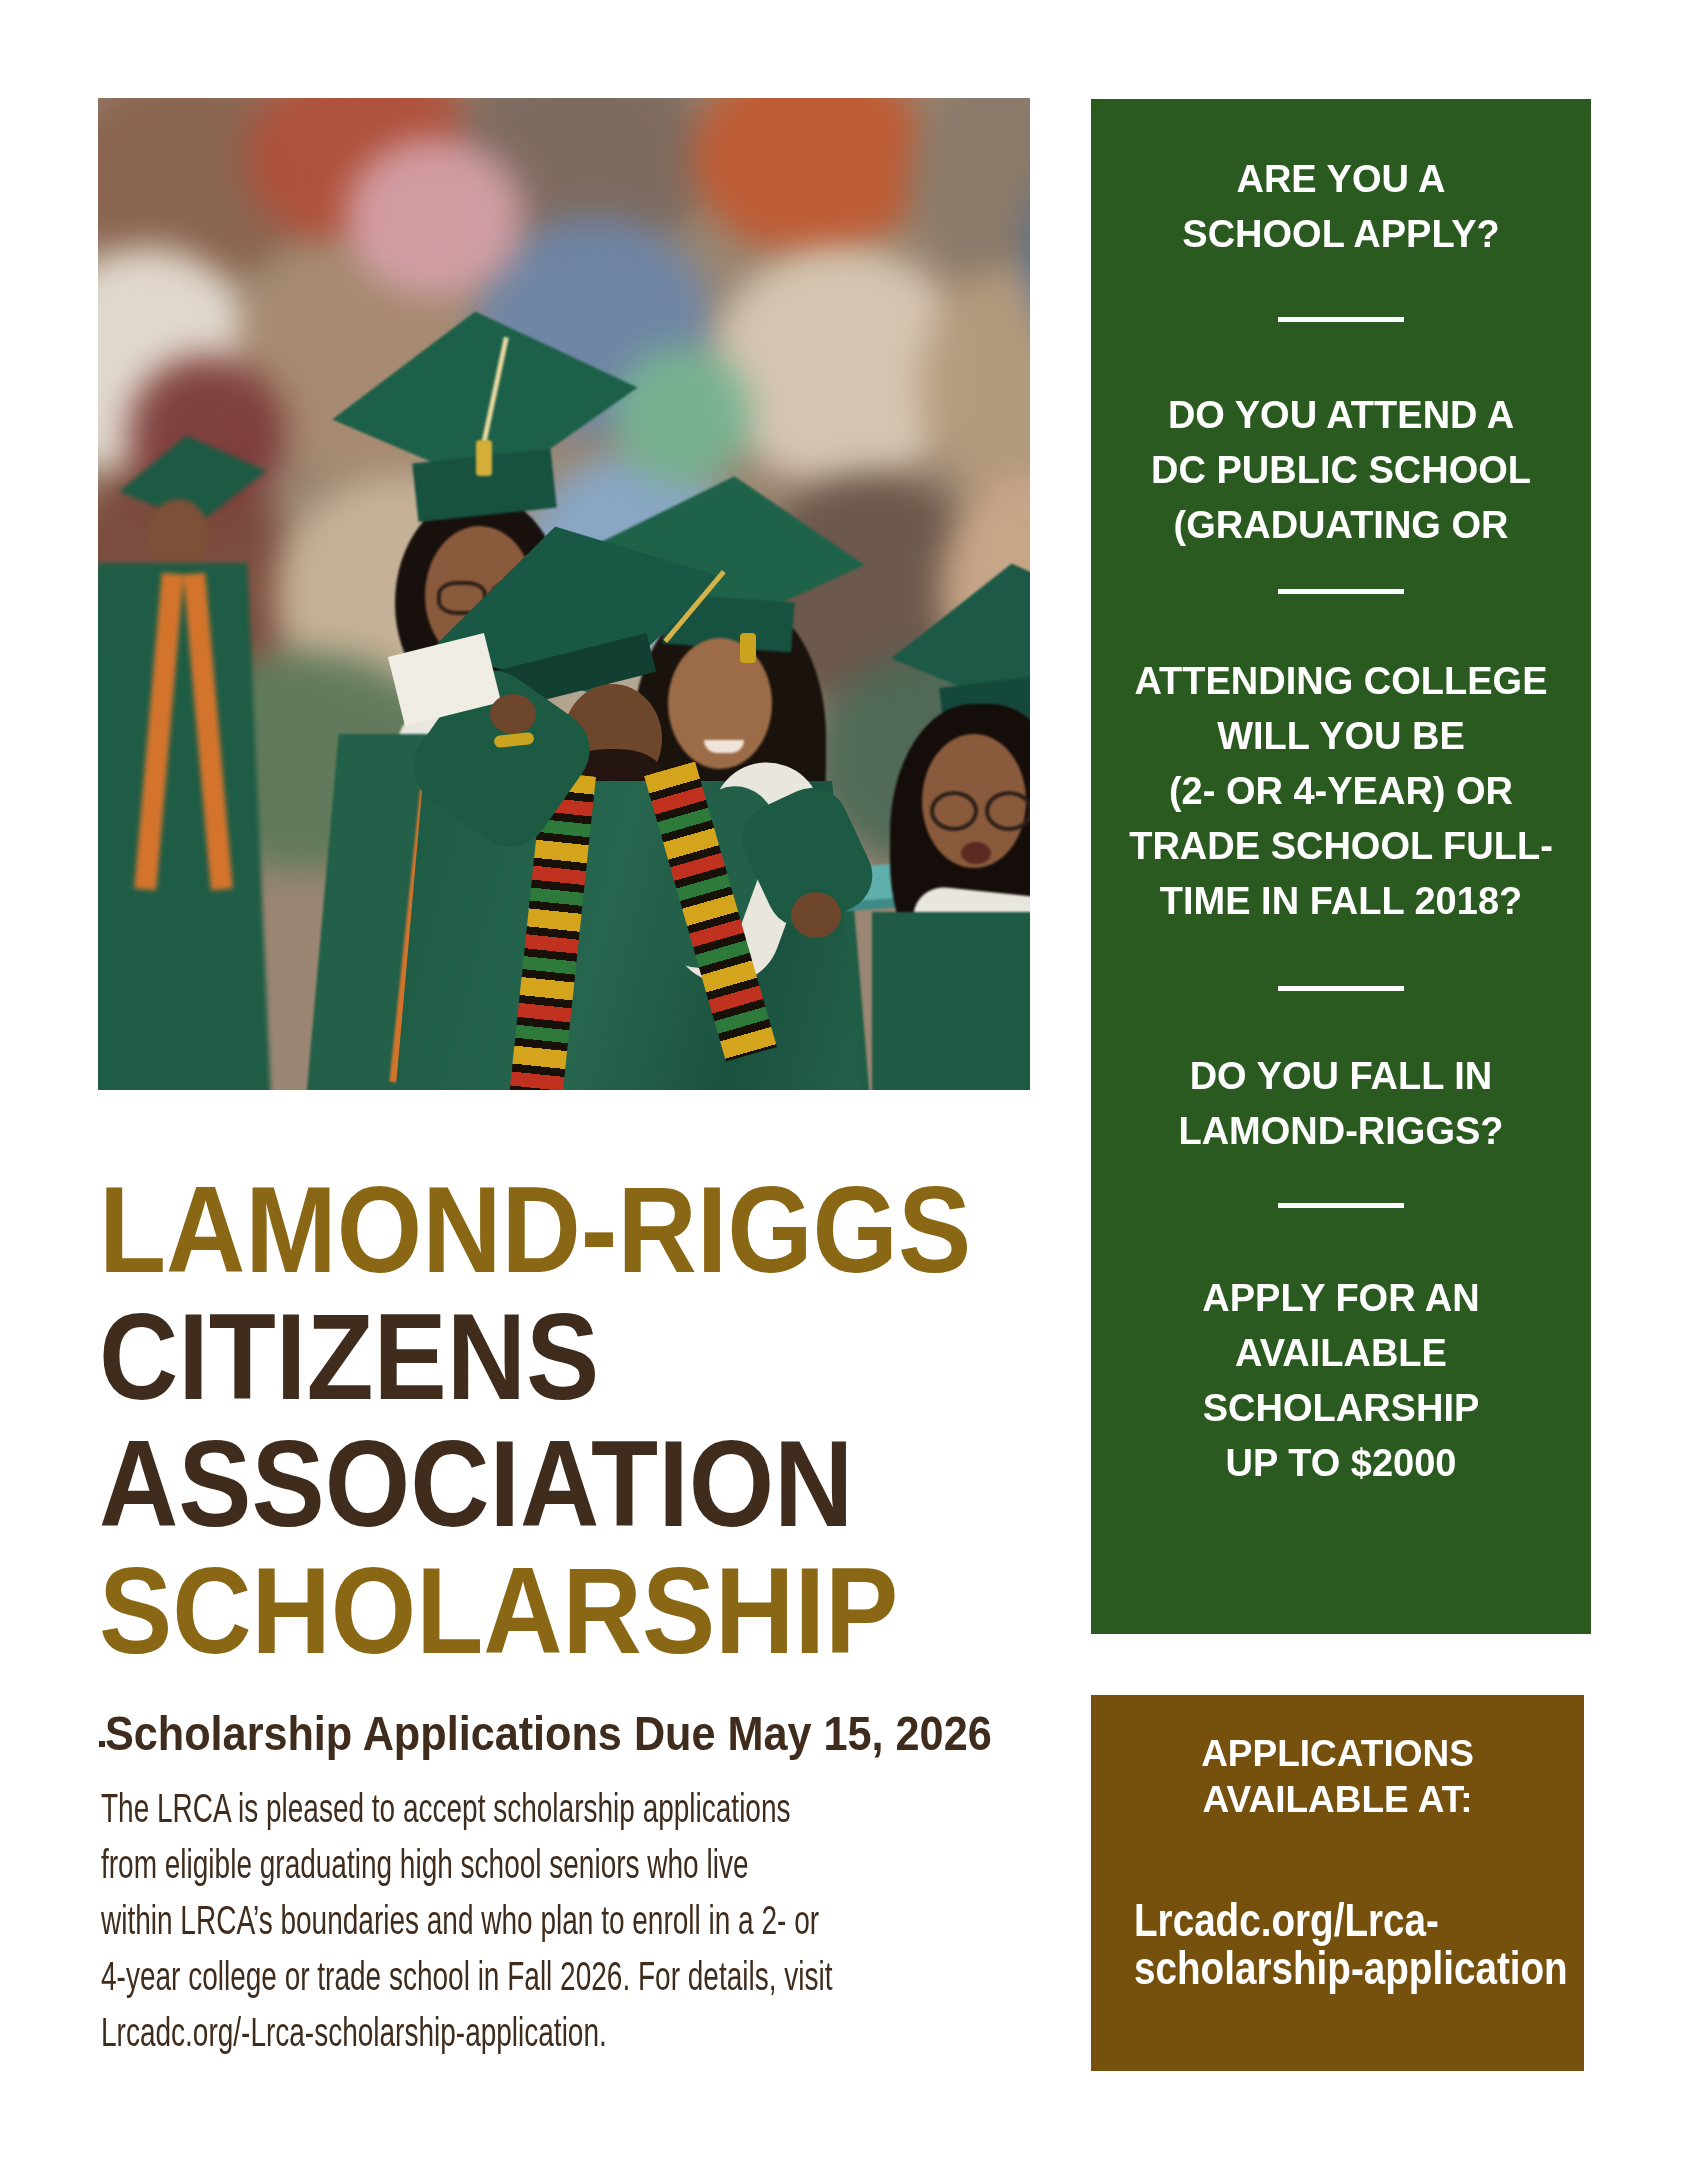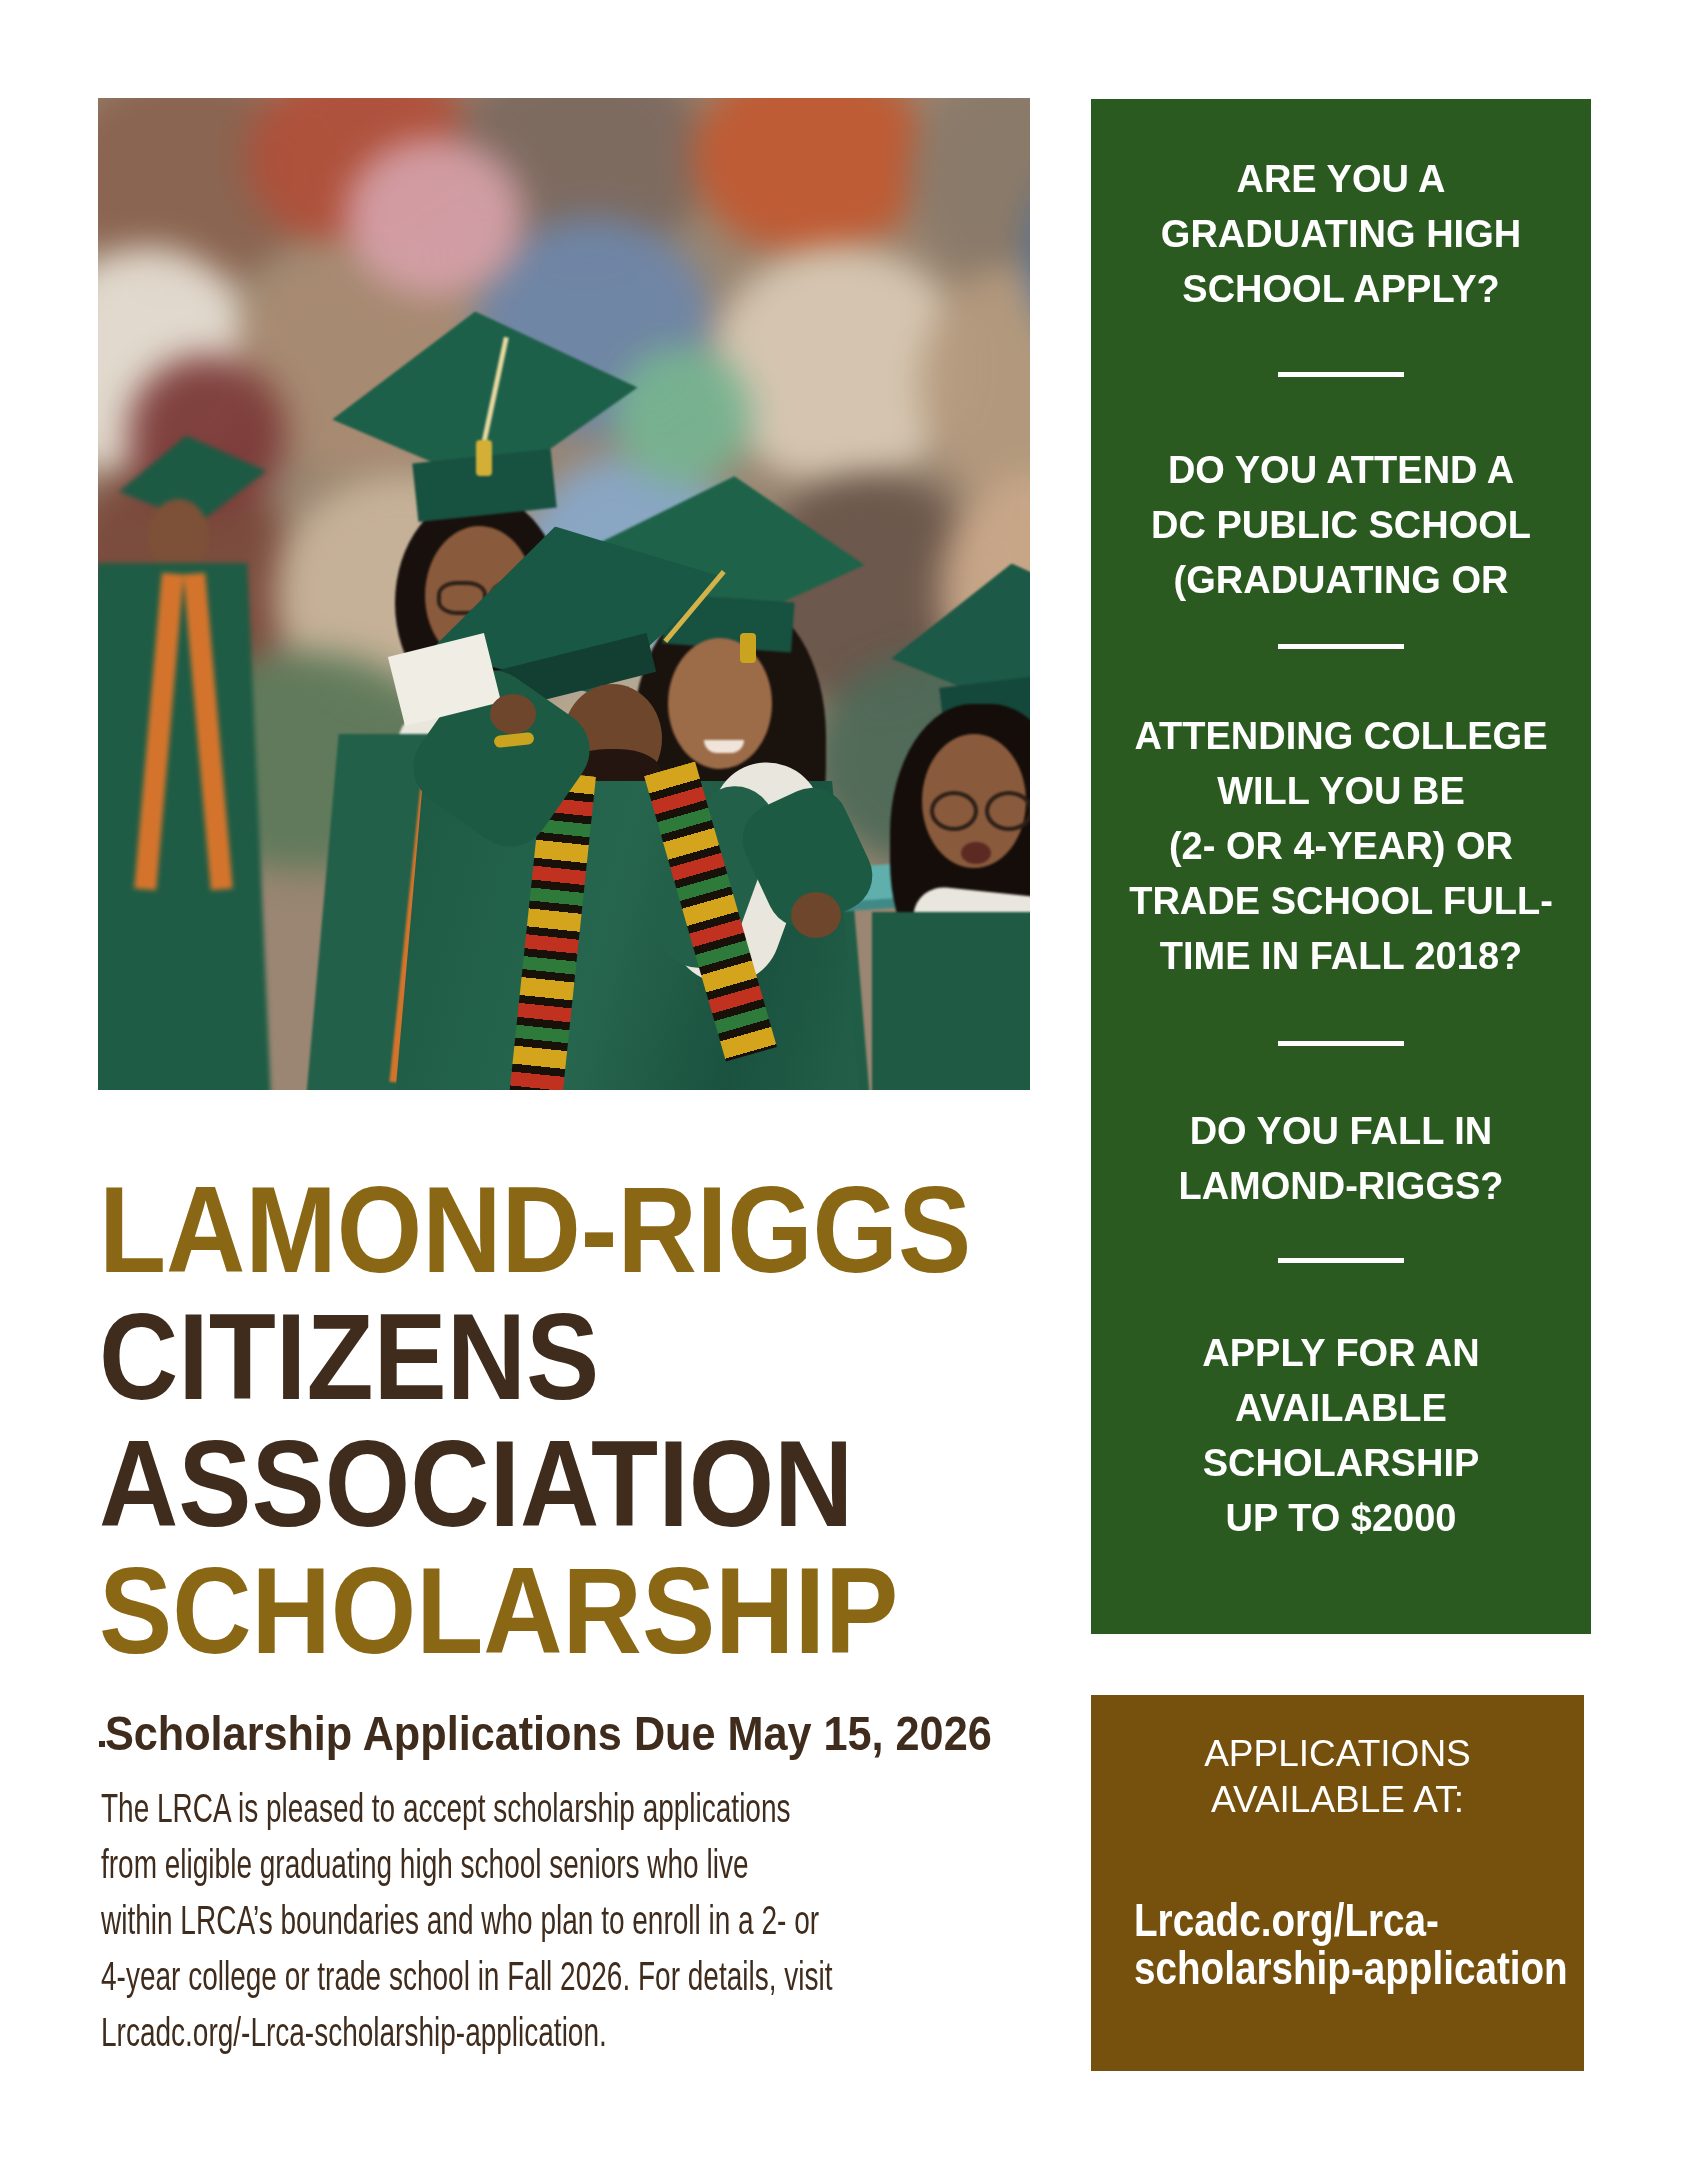--- a/index.html
+++ b/index.html
@@ -37,21 +37,21 @@
   .gline{font-weight:700;font-size:38px;line-height:55px;color:#fff;text-align:center;letter-spacing:0;}
   .gdivider{width:126px;height:5px;background:#fff;margin:0 auto;}
   .d1{margin:55px auto 66px;}
   .d2{margin:36px auto 60px;}
   .d3{margin:57px auto 58px;}
   .d4{margin:44px auto 63px;}
 
   
   .brown-panel{position:absolute;left:1091px;top:1695px;width:493px;height:376px;
                background:var(--brown);padding-top:36px;box-sizing:border-box;}
-  .bline{font-weight:400;font-size:37px;line-height:46px;color:#fff;text-align:center;}
+  .bline{font-weight:700;font-size:37px;line-height:46px;color:#fff;text-align:center;}
   .url-block{margin:73px 0 0 43px;font-weight:700;font-size:46px;line-height:48px;color:#fff;
              white-space:nowrap;transform:scaleX(.84);transform-origin:left top;}
 </style>
 </head>
 <body>
 
 <div class="page">
 
   <div class="photo" aria-label="Graduates in green caps and gowns with kente stoles walking at a commencement ceremony in front of a blurred crowd">
     <div class="crowd" id="crowd">
@@ -156,21 +156,20 @@
 
   <div class="paragraph" id="paragraph">The LRCA is pleased to accept scholarship applications
 from eligible graduating high school seniors who live
 within LRCA’s boundaries and who plan to enroll in a 2- or
 4-year college or trade school in Fall 2026. For details, visit
 Lrcadc.org/-Lrca-scholarship-application.</div>
 
   <div class="green-panel" id="green-panel">
       <div>
         <div class="gline">ARE YOU A</div>
-        <div class="gline">GRADUATING HIGH</div>
         <div class="gline">SCHOOL APPLY?</div>
       </div>
       <div class="gdivider d1"></div>
       <div>
         <div class="gline">DO YOU ATTEND A</div>
         <div class="gline">DC PUBLIC SCHOOL</div>
         <div class="gline">(GRADUATING OR</div>
       </div>
       <div class="gdivider d2"></div>
       <div>

